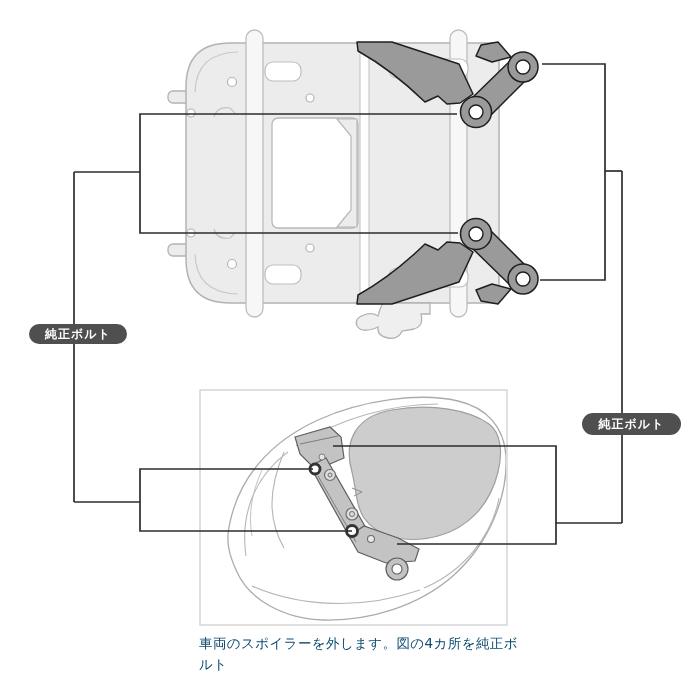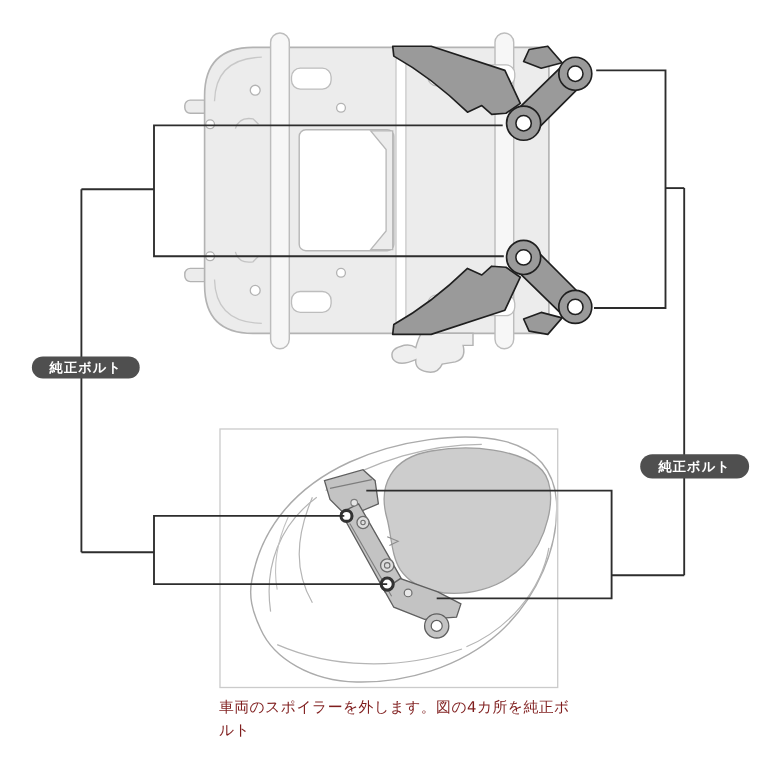--- a/index.html
+++ b/index.html
@@ -11,21 +11,21 @@
   svg{position:absolute;left:0;top:0;}
   .badge{
     position:absolute;display:flex;align-items:center;justify-content:center;
     background:#4f4f4f;color:#ffffff;border-radius:11px;
     font-size:12px;letter-spacing:1px;font-weight:bold;white-space:nowrap;
   }
   .badge-left{left:29px;top:324px;width:98px;height:20px;}
   .badge-right{left:582px;top:413px;width:99px;height:22px;}
   .caption{
     position:absolute;left:199px;top:633px;width:330px;
-    color:#7f1d1d;font-size:13.5px;line-height:20.5px;letter-spacing:0.4px;
+    color:#0c4a6e;font-size:13.5px;line-height:20.5px;letter-spacing:0.4px;
   }
 </style>
 </head>
 <body>
 
 <div class="stage">
 
 <svg width="700" height="700" viewBox="0 0 700 700">
 
   <g>

